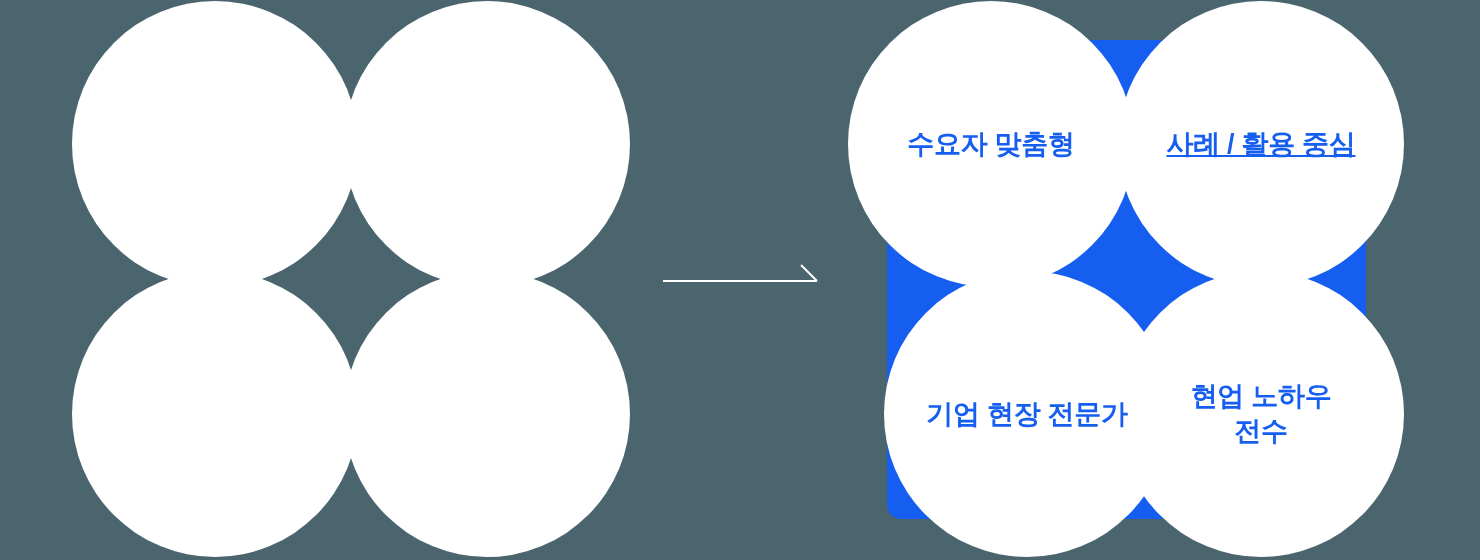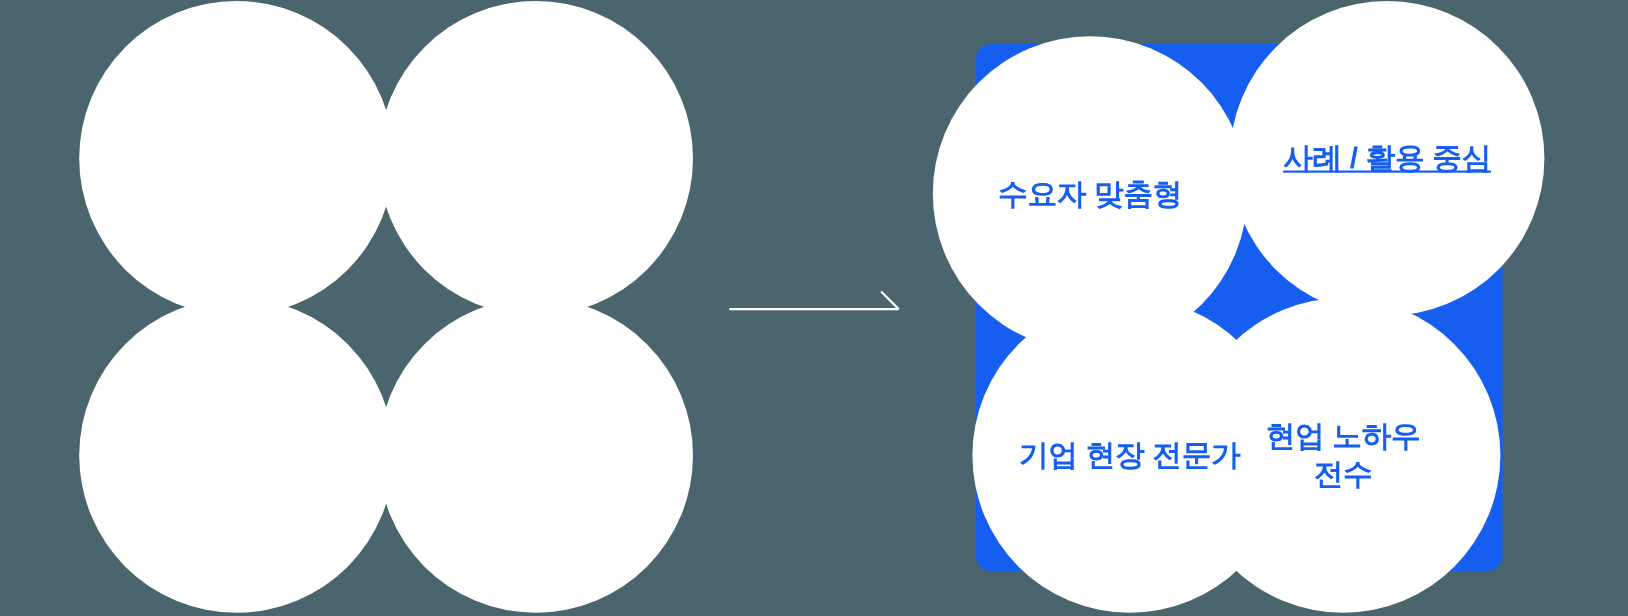--- a/index.html
+++ b/index.html
@@ -25,24 +25,24 @@
     height: 286px;
     border-radius: 50%;
     background: #FFFFFF;
   }
   
   .c-l-tl { left: 72px;  top: 1px; }
   .c-l-tr { left: 344px; top: 1px; }
   .c-l-bl { left: 72px;  top: 271px; }
   .c-l-br { left: 344px; top: 271px; }
   
-  .c-r-tl { left: 848px;  top: 1px; margin-top: 32px; }
+  .c-r-tl { left: 848px;  top: 1px; }
   .c-r-tr { left: 1118px; top: 1px; text-decoration: underline; }
   .c-r-bl { left: 884px;  top: 271px; }
-  .c-r-br { left: 1078px; top: 271px; }
+  .c-r-br { left: 1118px; top: 271px; }
 
   .blue-square {
     position: absolute;
     left: 887px;
     top: 40px;
     width: 479px;
     height: 479px;
     border-radius: 14px;
     background: #155EEF;
   }

